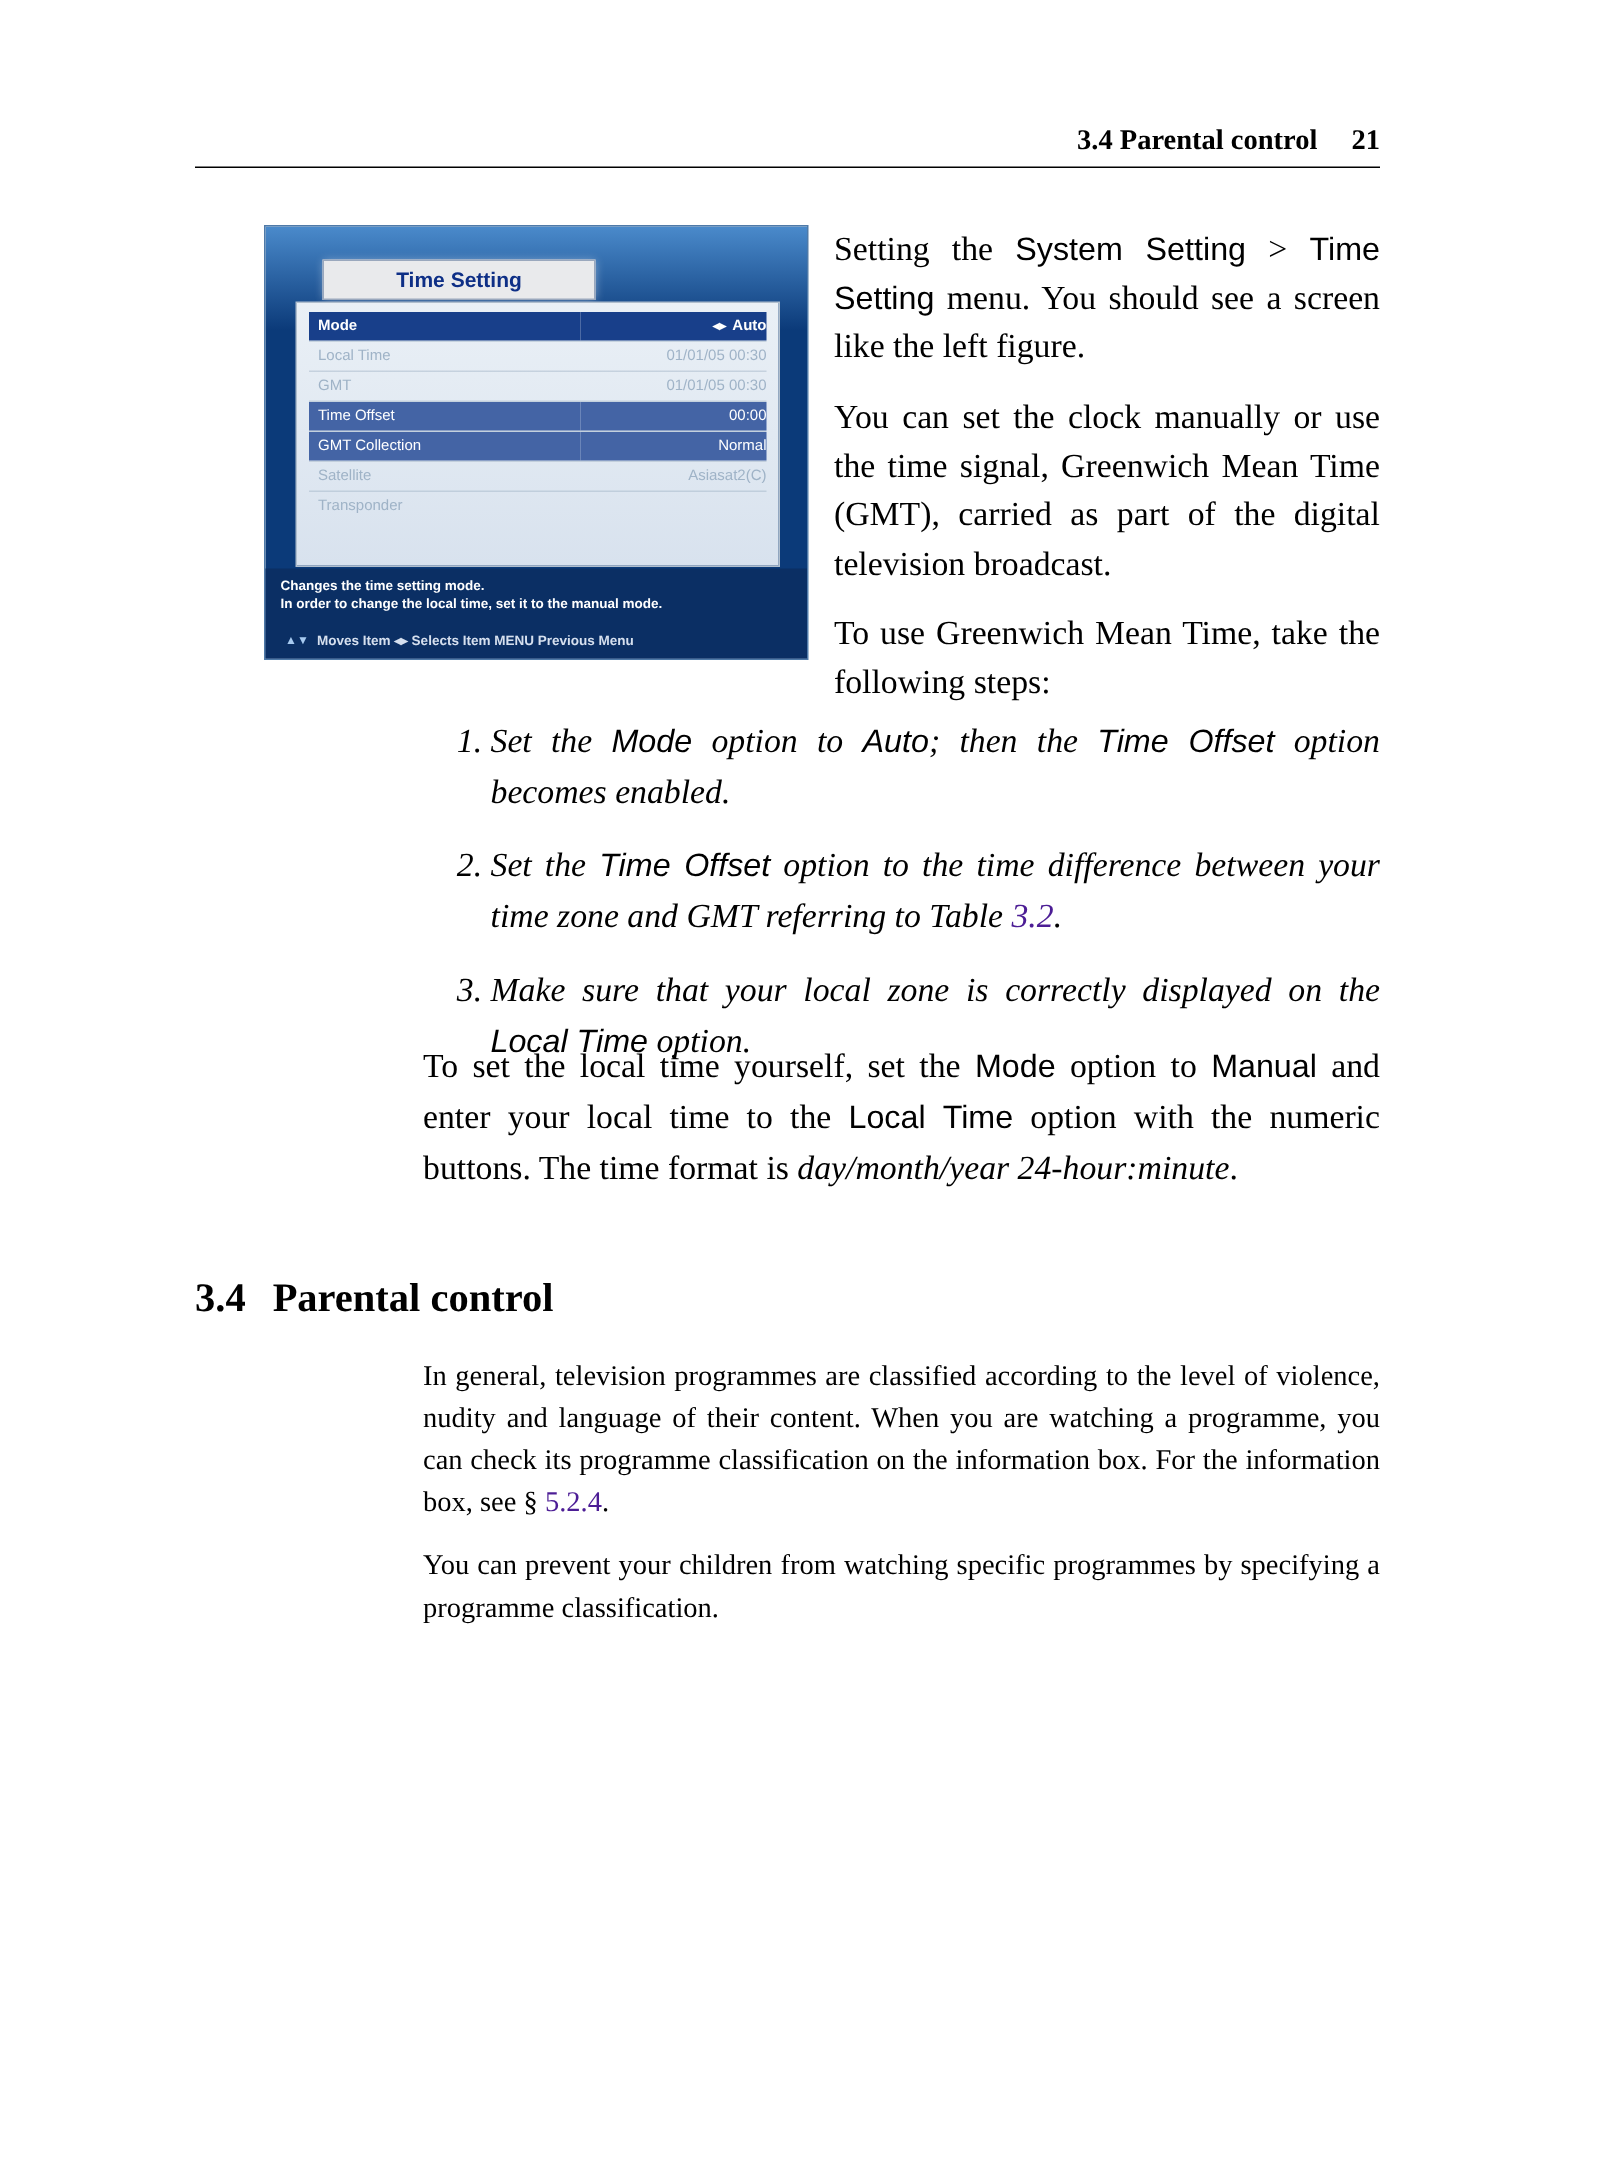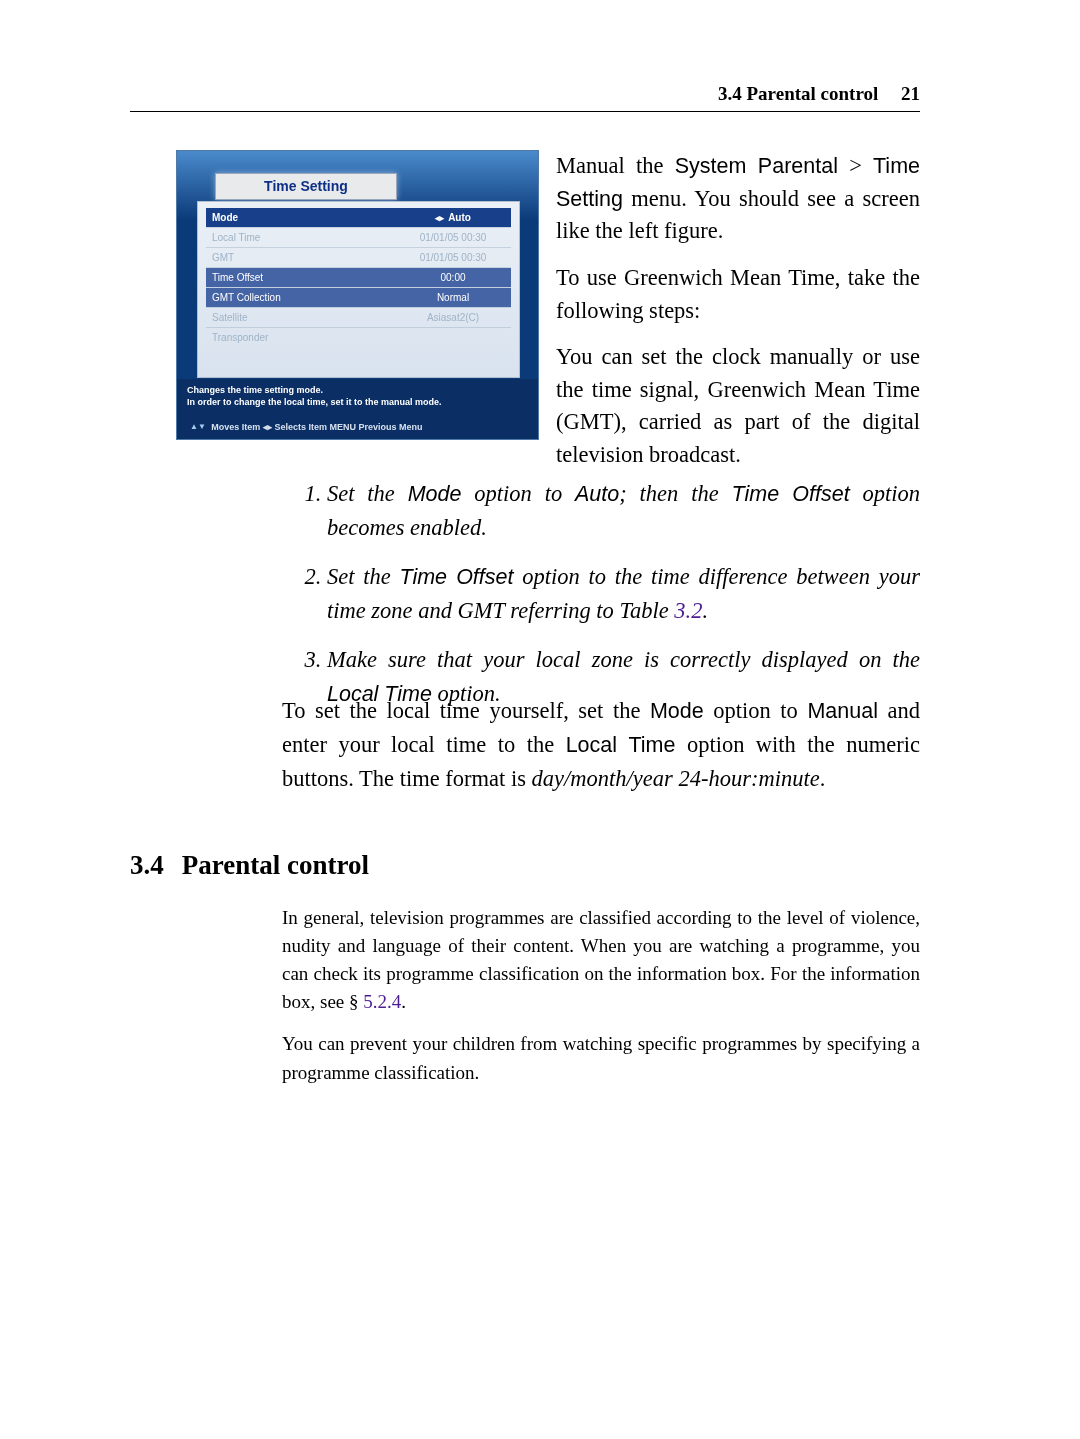--- a/index.html
+++ b/index.html
@@ -78,21 +78,21 @@
     color: #9fb3c7;
     padding-left: 6px;
     line-height: 19px;
   }
   .fig-value {
     flex: 1;
     font-size: 10px;
     color: #9fb3c7;
     padding-left: 8px;
     line-height: 19px;
-    text-align: center;
+    text-align: right;
   }
   .fig-row.hilite .fig-label,
   .fig-row.hilite .fig-value {
     background: #183f8a;
     color: #fff;
     font-weight: bold;
   }
   .fig-row.active .fig-label,
   .fig-row.active .fig-value {
     background: #4464a5;
@@ -236,24 +236,24 @@
       <span>In order to change the local time, set it to the manual mode.</span>
       <span class="keys">
         <span class="keytag k-arrows">▲▼</span>
         <span>Moves Item ◂▸ Selects Item MENU Previous Menu</span>
       </span>
     </div>
   </div>
 
   <div class="side-text">
     <p>
-      <span>Manual the </span><span class="sans">System Parental</span><span> &gt; </span><span class="sans">Time Setting</span><span> menu. You should see a screen like the left figure.</span>
+      <span>Setting the </span><span class="sans">System Setting</span><span> &gt; </span><span class="sans">Time Setting</span><span> menu. You should see a screen like the left figure.</span>
     </p>
+    <p>You can set the clock manually or use the time signal, Greenwich Mean Time (GMT), carried as part of the digital television broadcast.</p>
     <p>To use Greenwich Mean Time, take the following steps:</p>
-    <p>You can set the clock manually or use the time signal, Greenwich Mean Time (GMT), carried as part of the digital television broadcast.</p>
   </div>
 
   <div class="steps-block">
     <ol class="steps">
       <li>
         <span>Set the </span><span class="sans">Mode</span><span> option to </span><span class="sans">Auto</span><span>; then the </span><span class="sans">Time Offset</span><span> option becomes enabled.</span>
       </li>
       <li>
         <span>Set the </span><span class="sans">Time Offset</span><span> option to the time difference between your time zone and GMT referring to Table </span><span class="link">3.2</span><span>.</span>
       </li>

